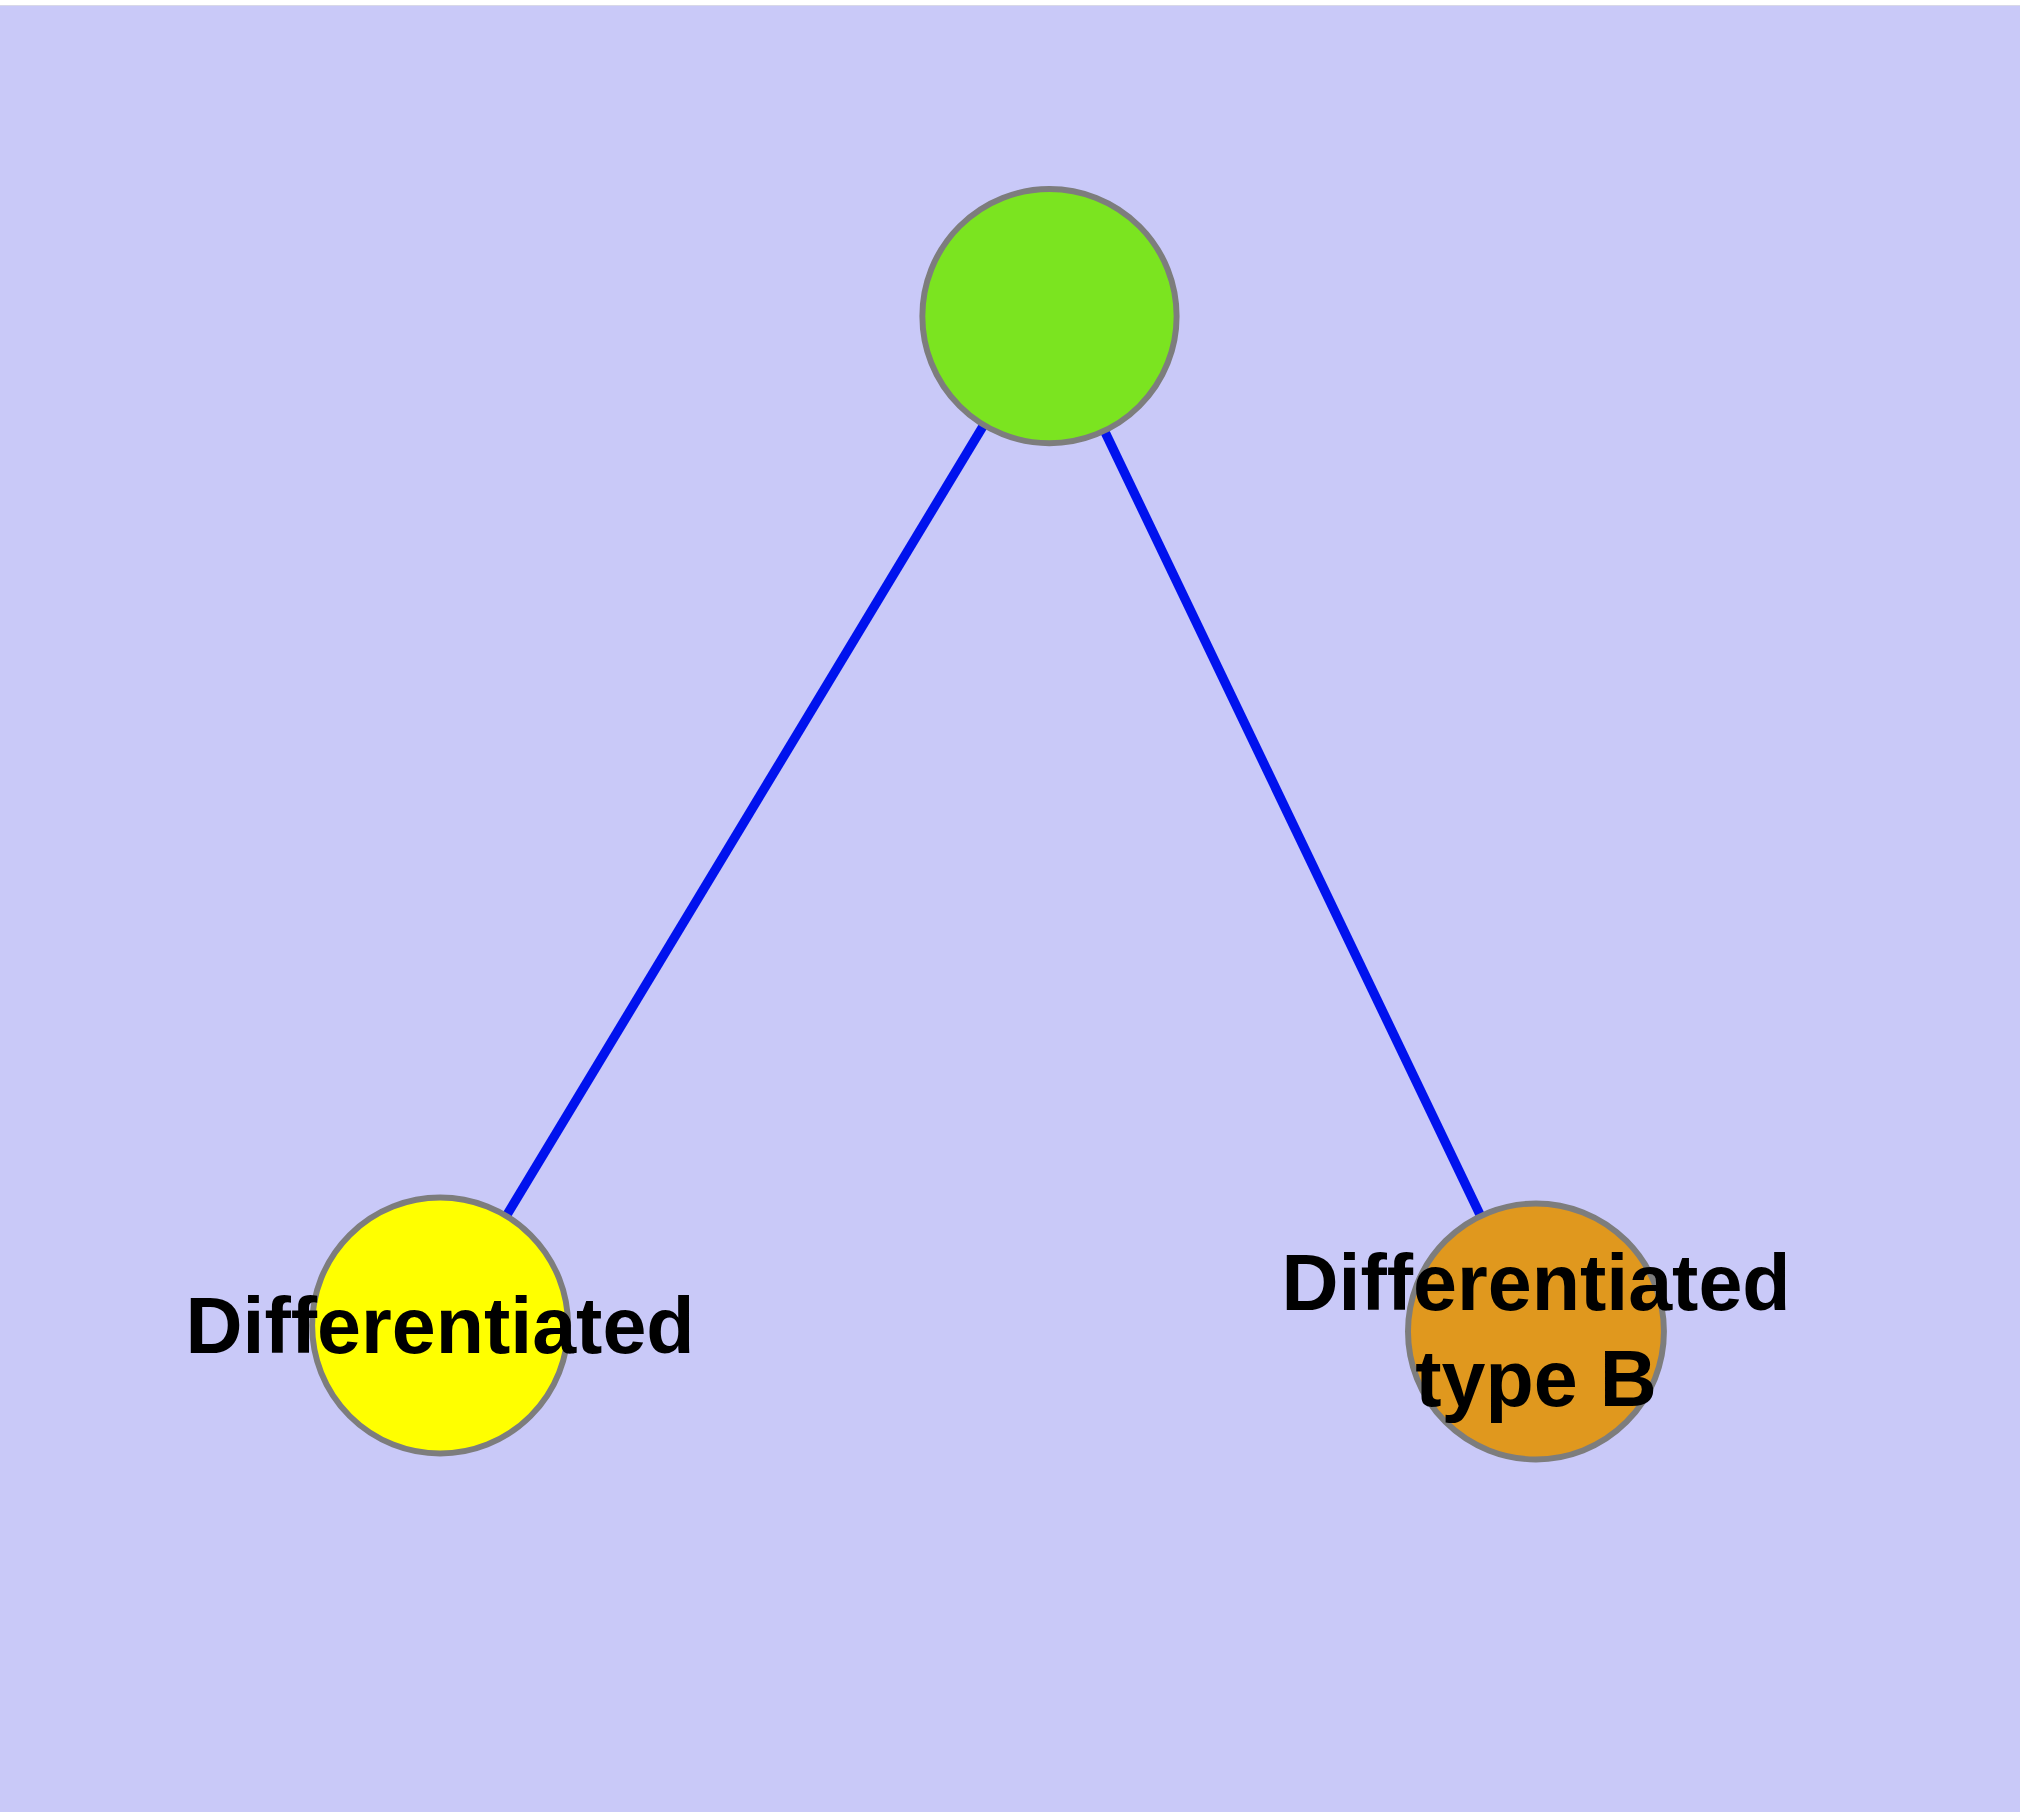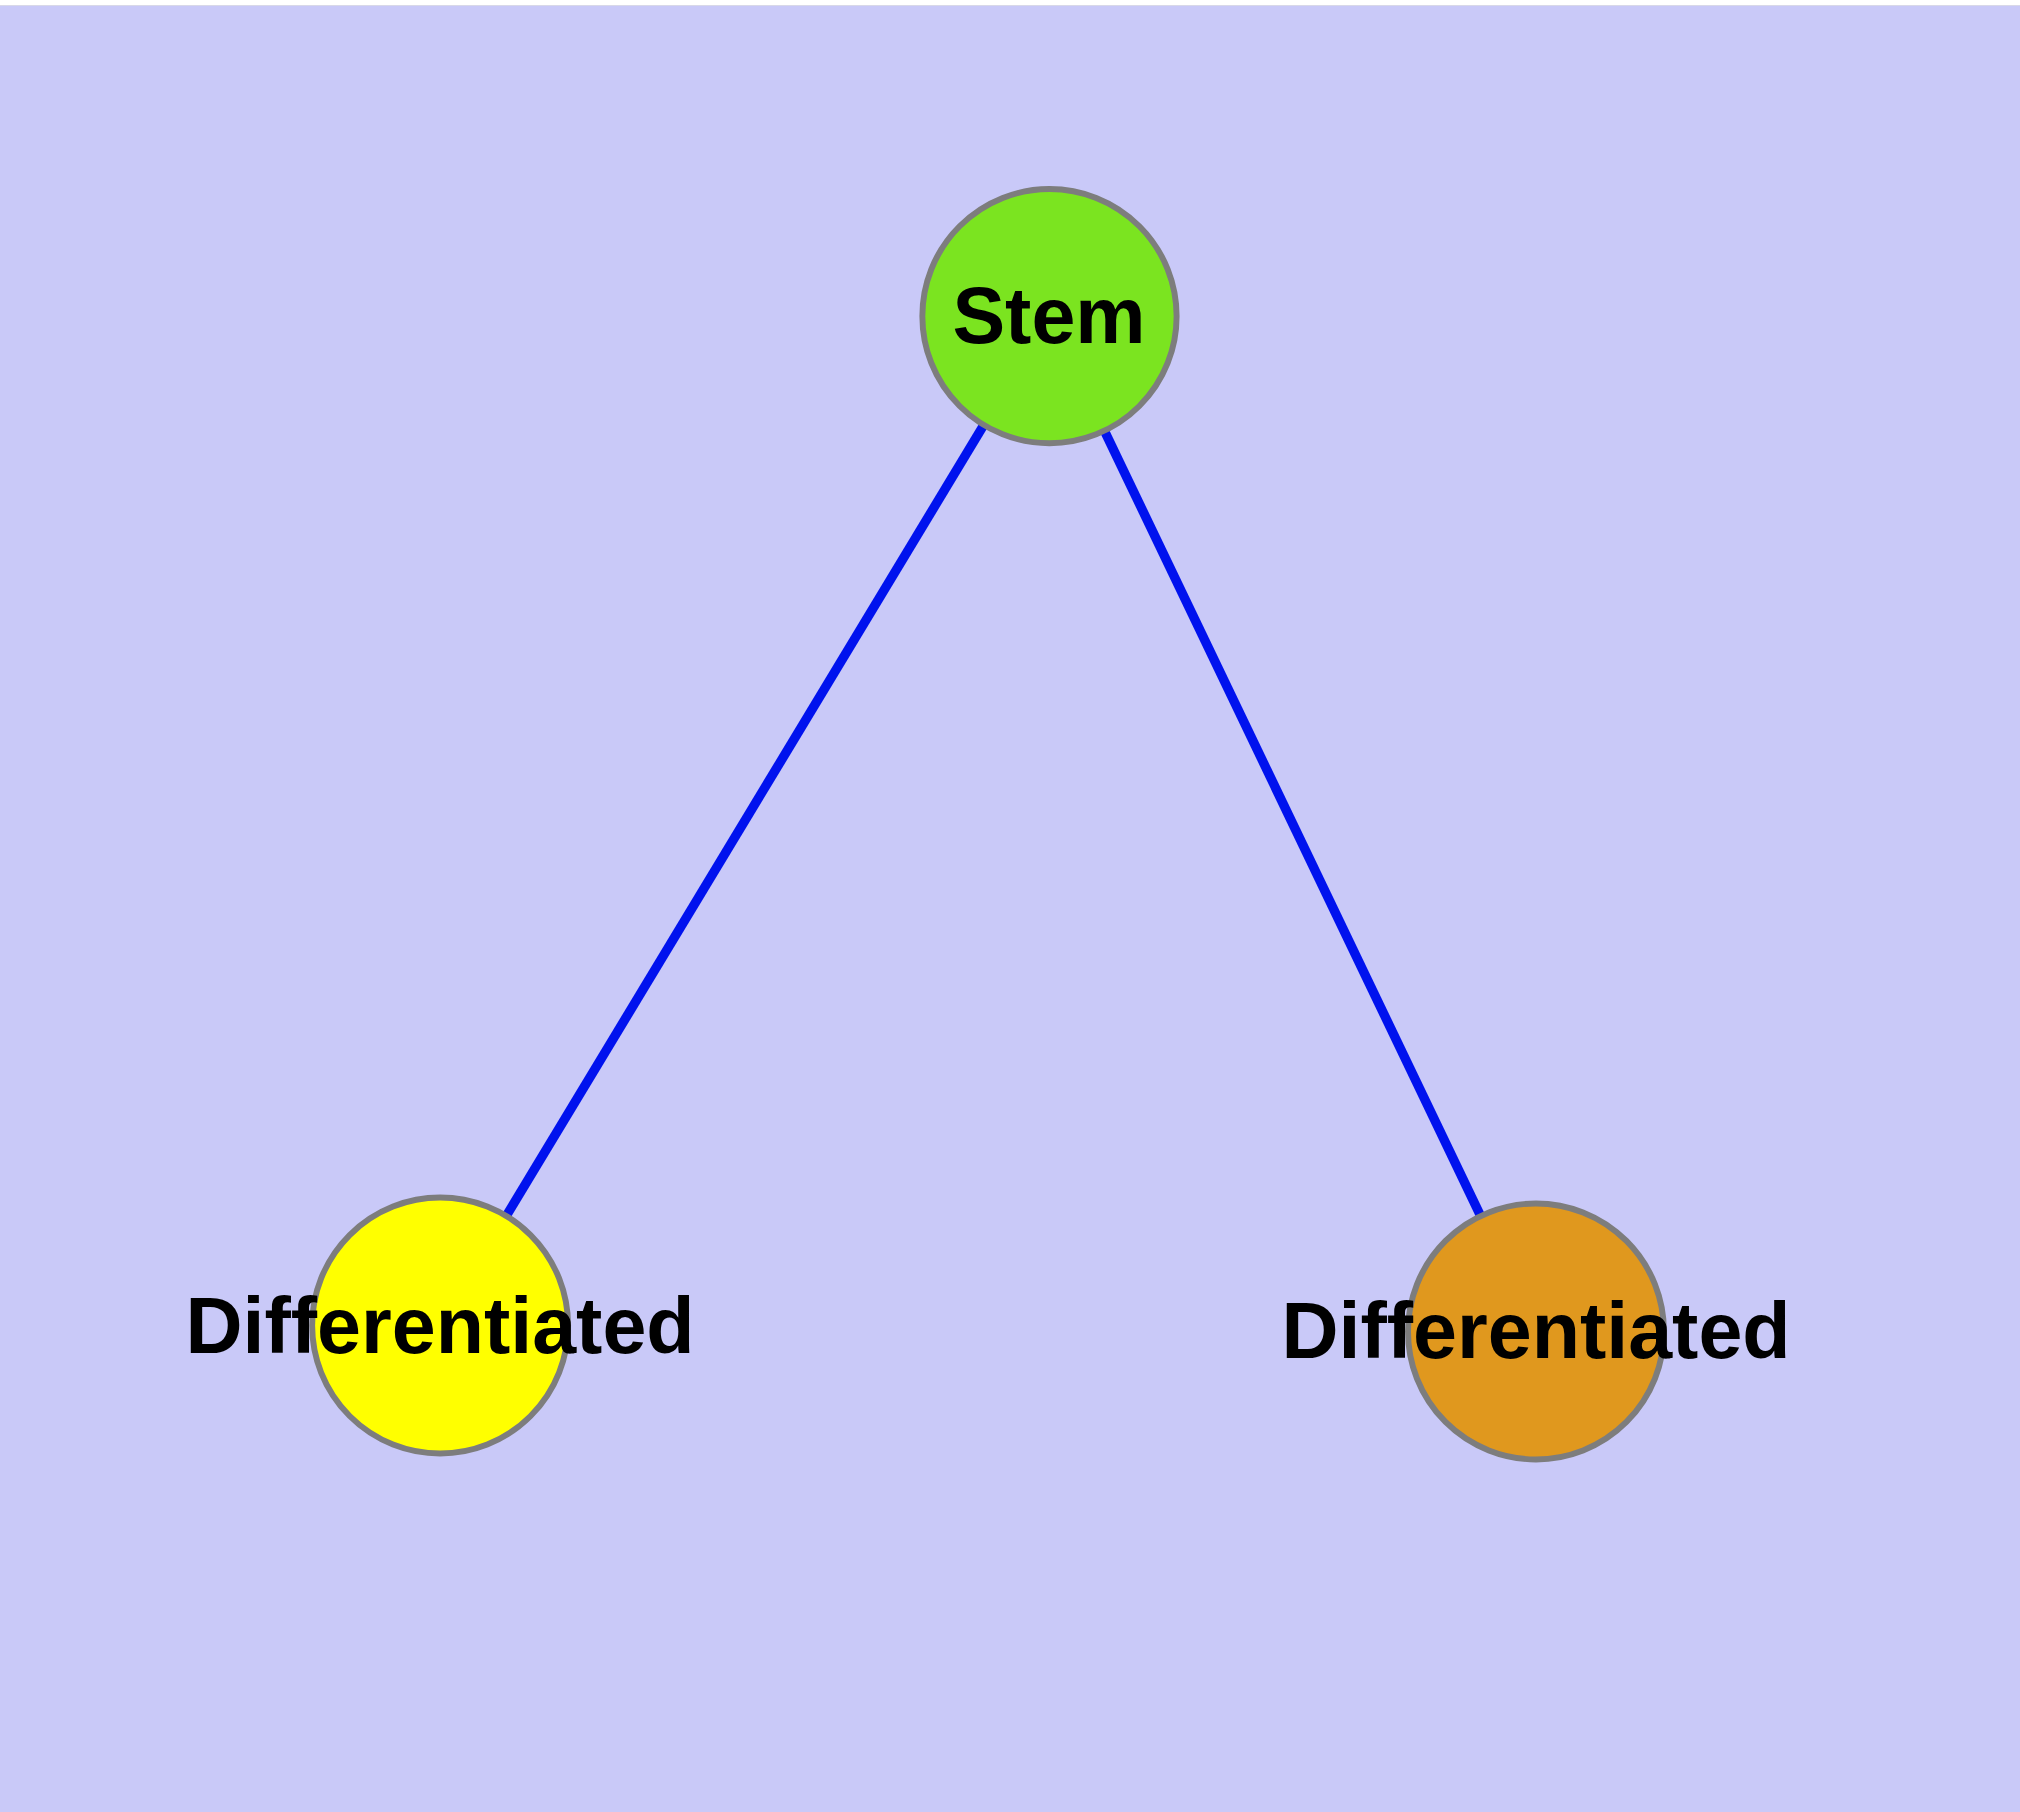--- a/index.html
+++ b/index.html
@@ -65,25 +65,23 @@
         <line x1="1238" y1="373" x2="519" y2="1564" stroke="#0012ee" stroke-width="11"></line>
         <line x1="1238" y1="373" x2="1812" y2="1571" stroke="#0012ee" stroke-width="11"></line>
       </g>
     <g>
         <circle cx="1238" cy="373" r="150" fill="#7be420" stroke="#7d7d7d" stroke-width="7"></circle>
         <circle cx="519" cy="1564" r="151" fill="#ffff00" stroke="#7d7d7d" stroke-width="7"></circle>
         <circle cx="1812" cy="1571" r="151" fill="#e0981e" stroke="#7d7d7d" stroke-width="7"></circle>
       </g>
   </svg>
   <div class="labels-layer">
-      <div class="node-label" style="left: 1049px; top: 316px; color: rgb(0, 0, 0);">
-        <span class="label-line">Stem</span>
-      </div>
       <div class="node-label" style="left: 440px; top: 1326px; color: rgb(0, 0, 0);">
         <span class="label-line">Differentiated</span>
       </div>
       <div class="node-label" style="left: 1536px; top: 1331px; color: rgb(0, 0, 0);">
         <span class="label-line">Differentiated</span>
+        <span class="label-line">type B</span>
       </div>
     </div>
   <div class="top-strip" style="background: rgb(255, 255, 255);"></div>
 </div>
 
 
 </body></html>

